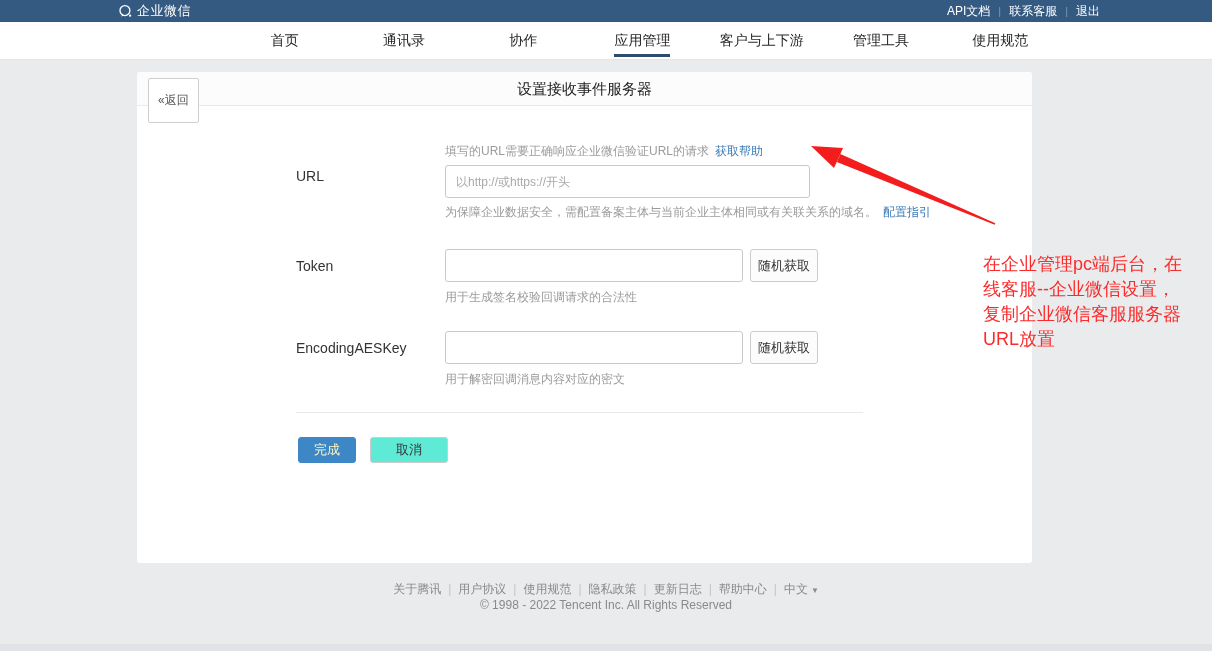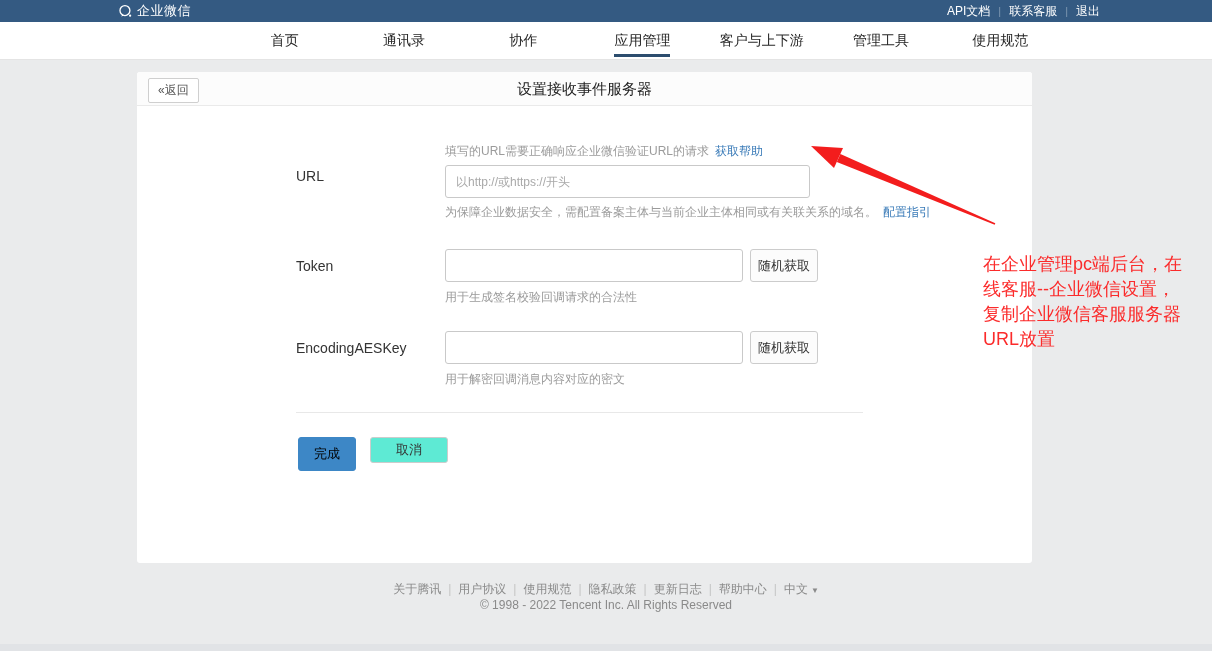--- a/index.html
+++ b/index.html
@@ -33,21 +33,21 @@
   .nav-item.active span { border-bottom:3px solid #2c4d6e; }
   
   .card {
     position:absolute; left:137px; top:72px; width:895px; height:491px;
     background:#fff; border-radius:3px;
   }
   .card-header { position:relative; height:34px; background:#fcfcfc; border-bottom:1px solid #eaeaea; border-radius:3px 3px 0 0; }
   .back-btn {
     position:absolute; left:11px; top:6px;
     border:1px solid #cfcfcf; border-radius:2px; background:#fff;
-    font-size:12px; color:#555; padding:3px 9px; cursor:pointer;
+    font-size:12px; color:#555; padding:13px 9px; cursor:pointer;
     font-family:inherit;
   }
   .card-title { position:absolute; left:0; right:0; top:8px; text-align:center; font-size:15px; color:#222; }
   
   .form-area { position:relative; }
   .tip { position:absolute; font-size:12px; color:#9b9b9b; white-space:nowrap; }
   .tip a { color:#3a7bb8; text-decoration:none; margin-left:6px; cursor:pointer; }
   .f-label { position:absolute; left:159px; font-size:14px; color:#333; }
   .f-input {
     position:absolute; left:308px; height:33px;
@@ -55,22 +55,22 @@
     font-size:12px; color:#333; padding:0 10px; font-family:inherit;
   }
   .f-input::placeholder { color:#a9a9a9; }
   .rand-btn {
     position:absolute; left:613px; width:68px; height:33px;
     border:1px solid #ccc; border-radius:3px; background:#fcfcfc;
     font-size:13px; color:#333; cursor:pointer; font-family:Liberation Serif, serif;text-align:center;
   }
   .divider { position:absolute; left:159px; top:306px; width:567px; height:1px; background:#e8e8e8; }
   .btn-submit {
-    position:absolute; left:161px; top:331px; width:58px; height:34px;
-    background:#3d87c6; color:#000000; border:1px solid #3d87c6; border-radius:3px;
+    position:absolute; left:161px; top:331px; width:58px; height:26px;
+    background:#3d87c6; color:#fef9c3; border:1px solid #3d87c6; border-radius:3px;
     font-size:13px; cursor:pointer; font-family:inherit;
   }
   .btn-cancel {
     position:absolute; left:233px; top:331px; width:78px; height:26px;
     background:#5eead4; color:#333; border:1px solid #ccc; border-radius:3px;
     font-size:13px; cursor:pointer; font-family:inherit;
   }
   
   .annotation-text {
     position:absolute; left:983px; top:252px; width:232px;

